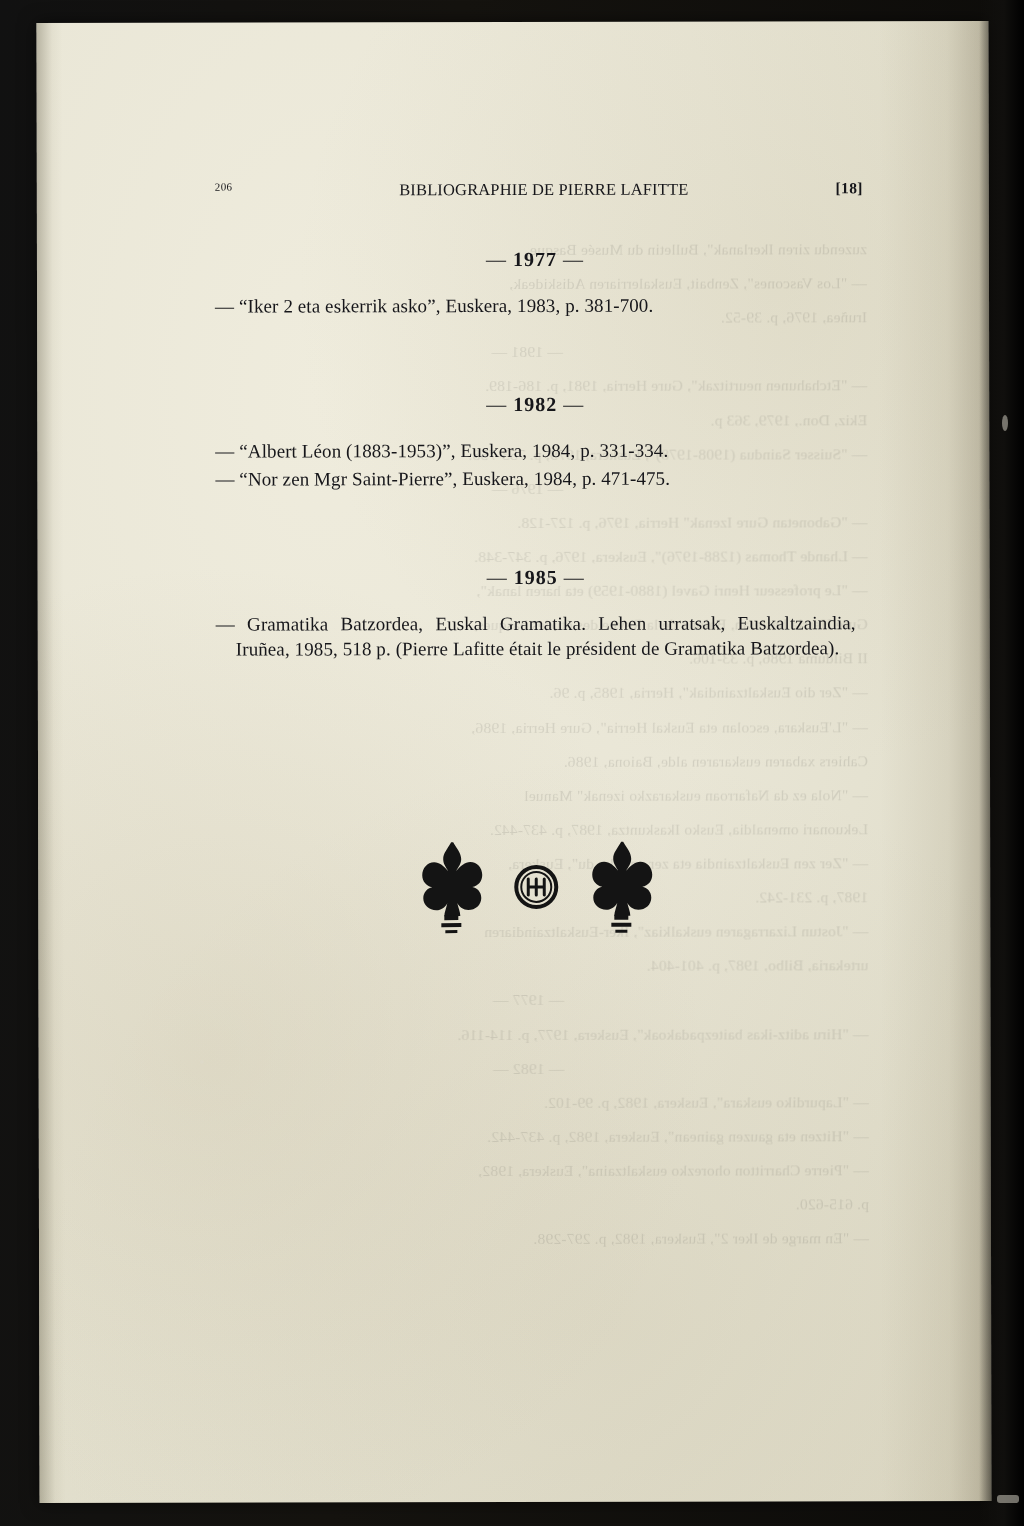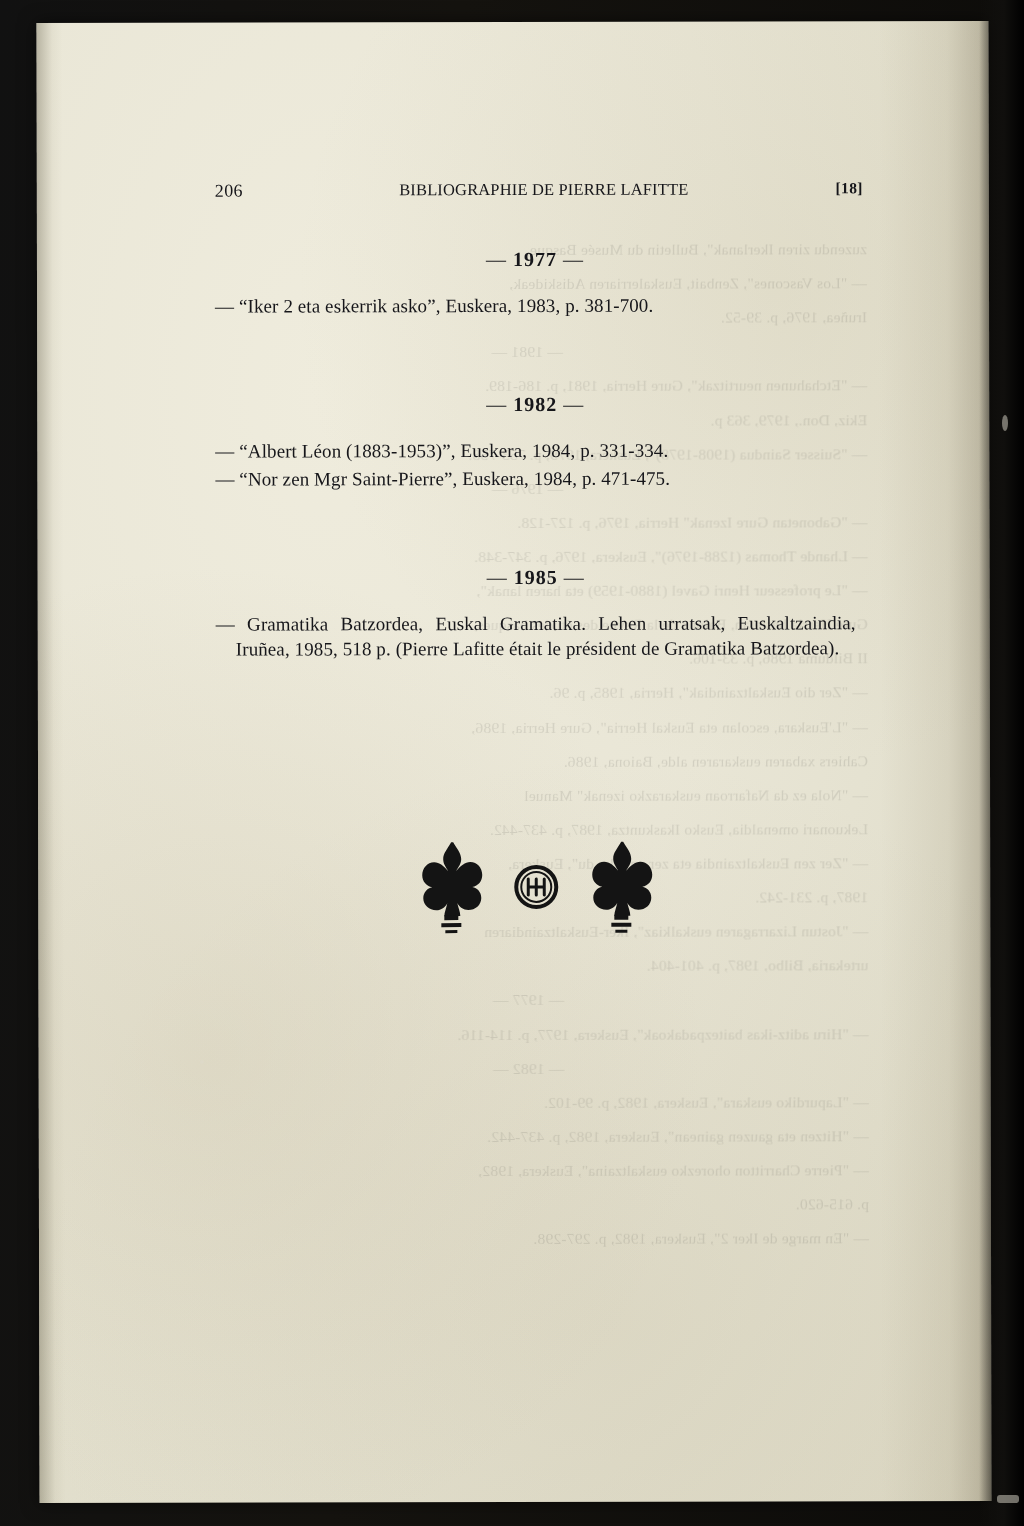--- a/index.html
+++ b/index.html
@@ -110,21 +110,21 @@
   .runhead {
     position: relative;
     height: 26px;
     font-size: 16px;
     letter-spacing: .35px;
   }
   .runhead .folio-left {
     position: absolute;
     left: -0px;
     top: 0;
-    font-size: 18px;
+    font-size: 11px;
   }
   .runhead .title {
     position: absolute;
     left: 0;
     right: 0;
     top: 0;
     text-align: center;
     font-size: 16.5px;
     letter-spacing: .15px;
     padding-left: 18px;

